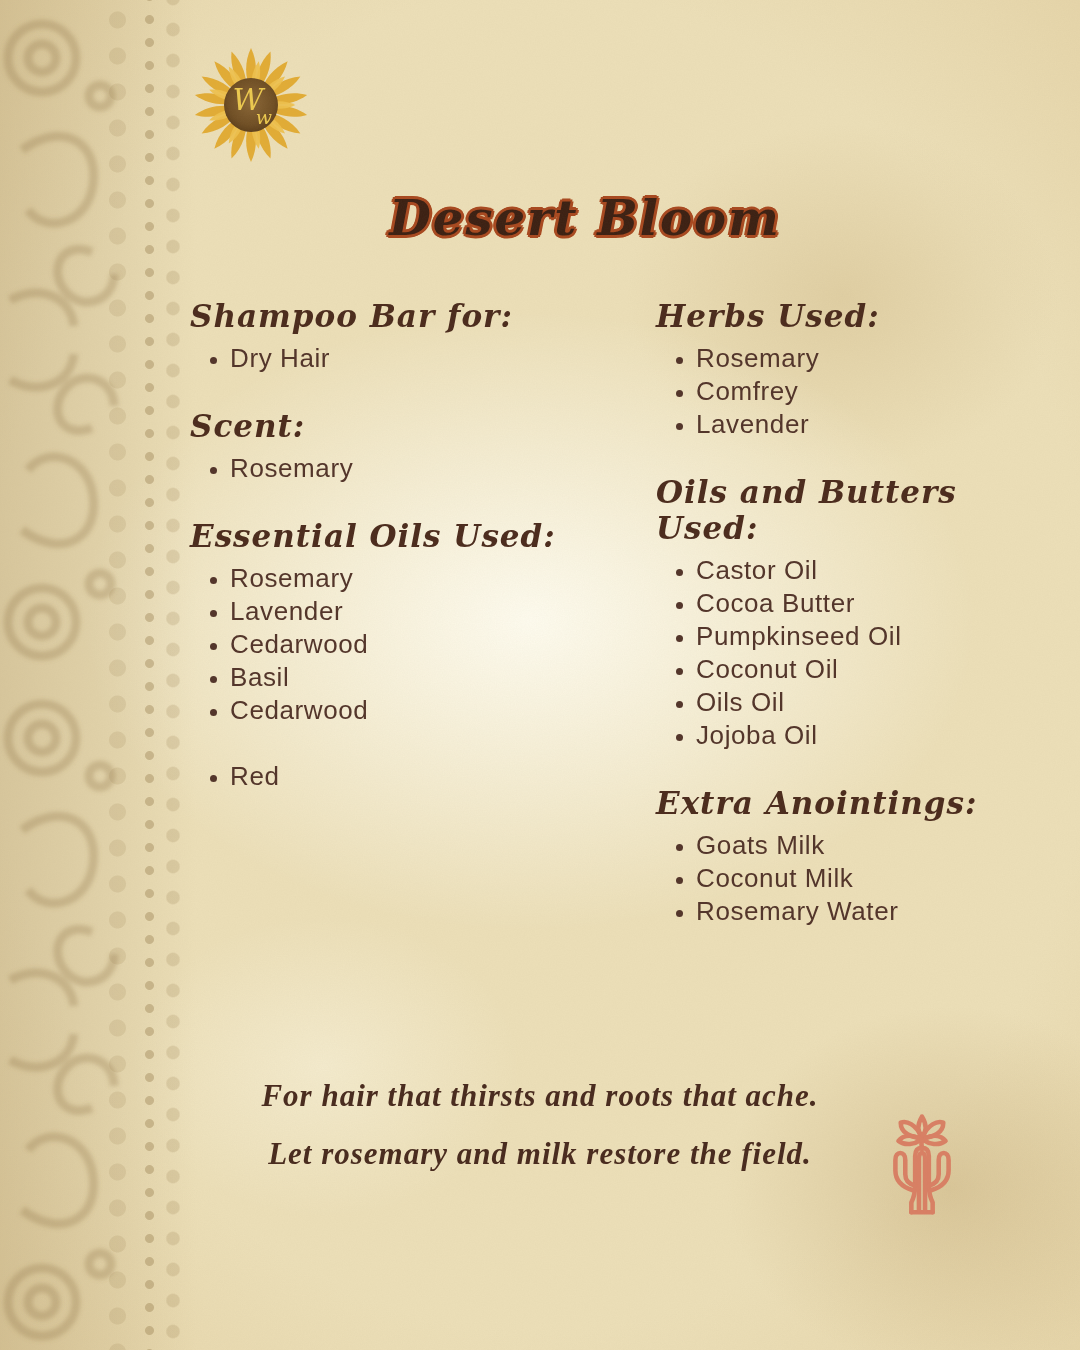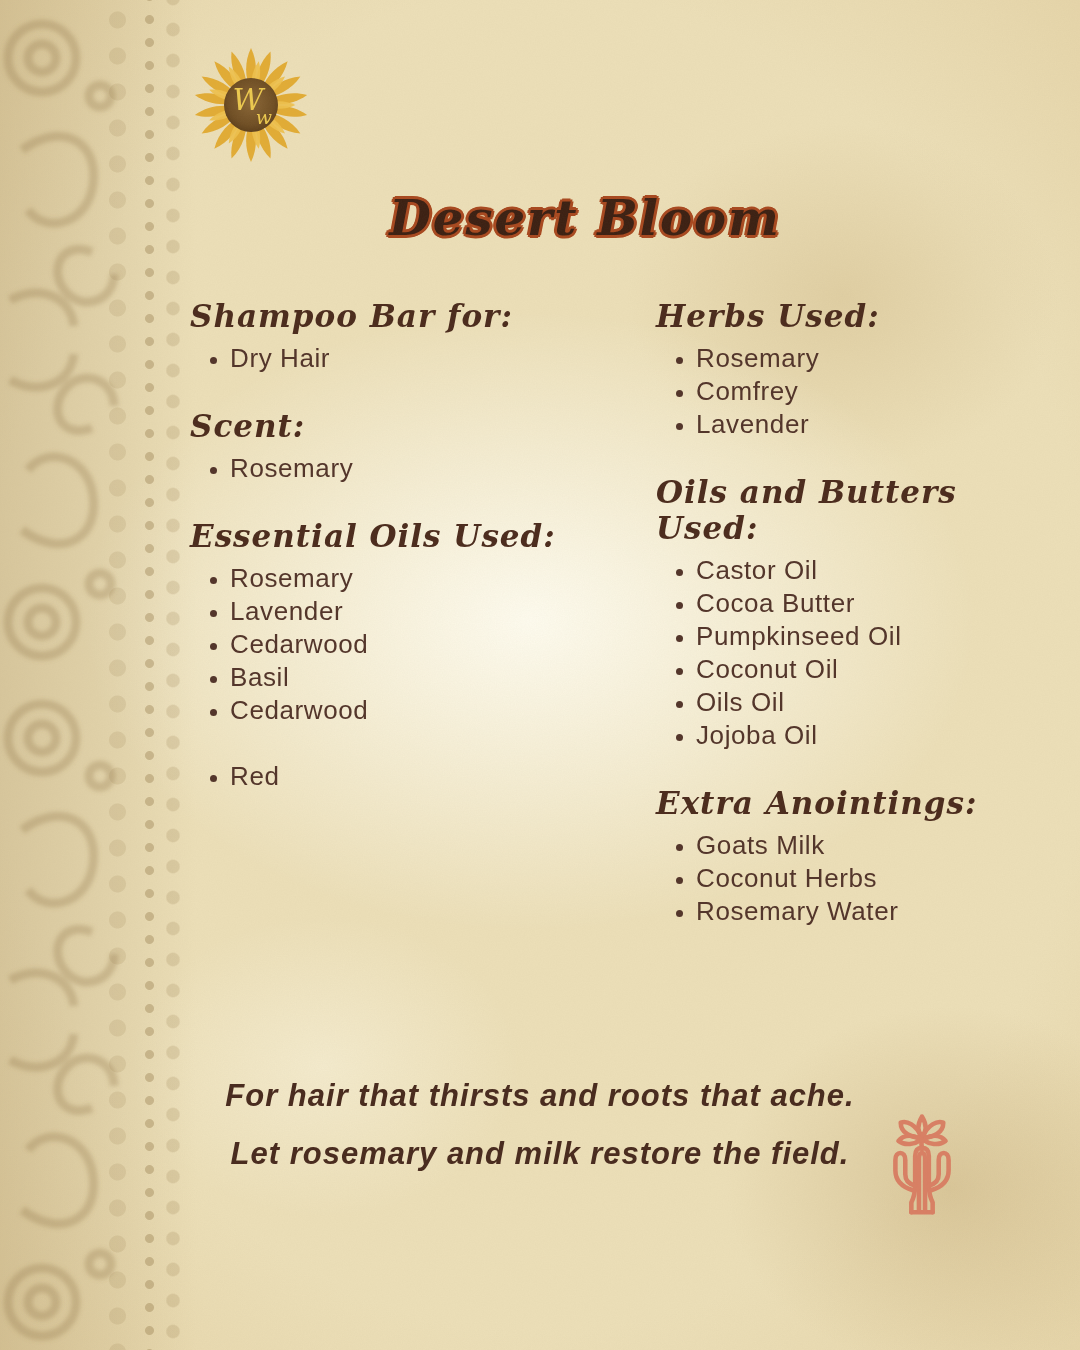--- a/index.html
+++ b/index.html
@@ -41,21 +41,21 @@
     font-size:31px;letter-spacing:1px;color:#4a2a1c;
   }
   ul.items{margin:8px;padding:0 0 0 44px;list-style:disc;}
   ul.items li{
     font-family:"Liberation Sans",sans-serif;font-size:26px;line-height:33px;
     color:#513329;letter-spacing:.6px;
   }
   ul.items li::marker{color:#513329;font-size:22px;}
   .quote{
     position:absolute;left:0;right:0;text-align:center;
-    font-family:Liberation Sans, sans-serif;font-style:italic;font-weight:600;
+    font-family:Liberation Serif, serif;font-style:italic;font-weight:600;
     font-size:31px;letter-spacing:1px;color:#47291d;
   }
   .quote.l1{top:1078px;}
   .quote.l2{top:1136px;}
   .cactus{position:absolute;left:884px;top:1112px;}
 </style>
 </head>
 <body>
 
 <div class="page">
@@ -180,21 +180,21 @@
           <li>Pumpkinseed Oil</li>
           <li>Coconut Oil</li>
           <li>Oils Oil</li>
           <li>Jojoba Oil</li>
         </ul>
       </div>
       <div class="section">
         <h2 class="script-heading">Extra Anointings:</h2>
         <ul class="items">
           <li>Goats Milk</li>
-          <li>Coconut Herbs</li>
+          <li>Coconut Milk</li>
           <li>Rosemary Water</li>
         </ul>
       </div>
     </div>
   </div>
 
   <div class="quote l1">For hair that thirsts and roots that ache.</div>
   <div class="quote l2">Let rosemary and milk restore the field.</div>
 
   <svg class="cactus" width="76" height="114" viewBox="0 0 100 150" aria-hidden="true">

